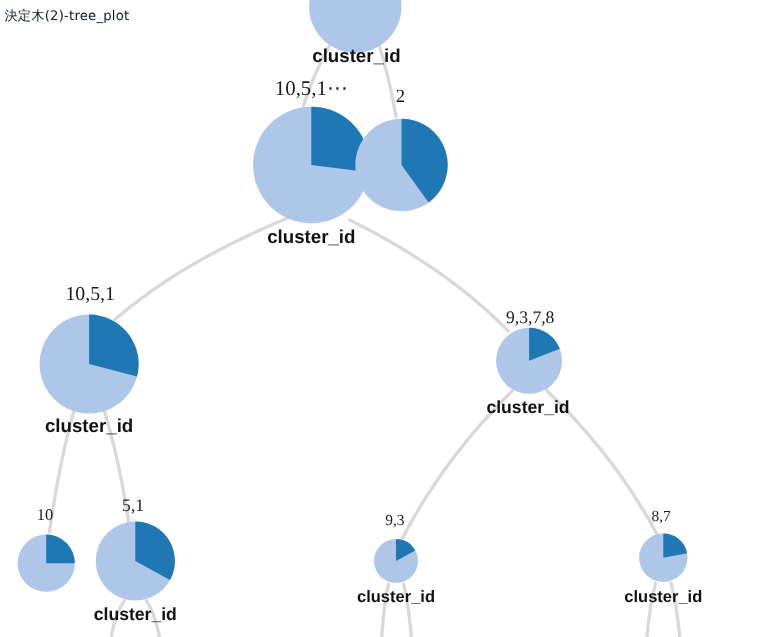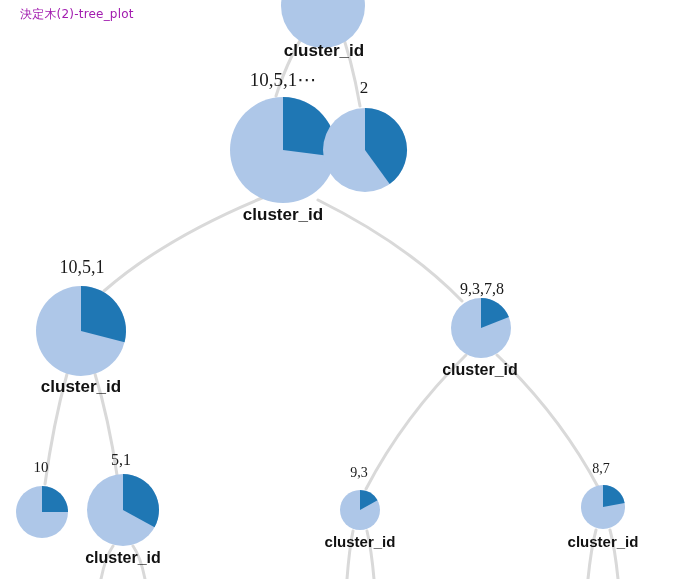--- a/index.html
+++ b/index.html
@@ -16,24 +16,24 @@
   }
   #app {
     position: relative;
     width: 689px;
     height: 579px;
     background: #ffffff;
     overflow: hidden;
   }
   #plot-title {
     position: absolute;
-    left: 20px;
+    left: 4px;
     top: 6px;
     font-size: 12px;
-    color: #a21caf;
+    color: #0f172a;
     font-family: "DejaVu Sans", "Liberation Sans", sans-serif;
     letter-spacing: 0.2px;
     white-space: nowrap;
     user-select: none;
   }
   #tree-svg {
     position: absolute;
     left: 0;
     top: 0;
     width: 689px;

